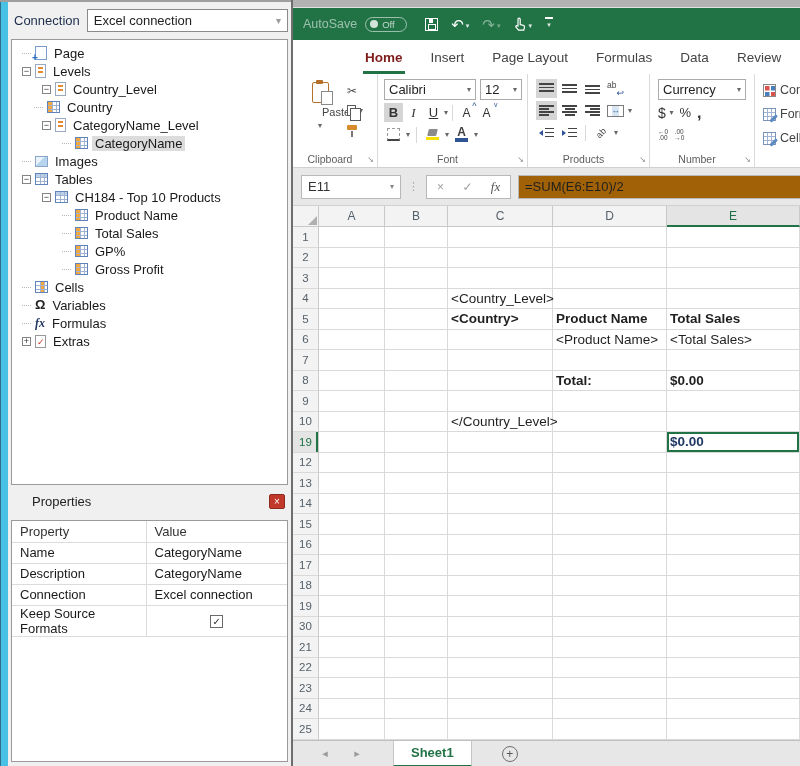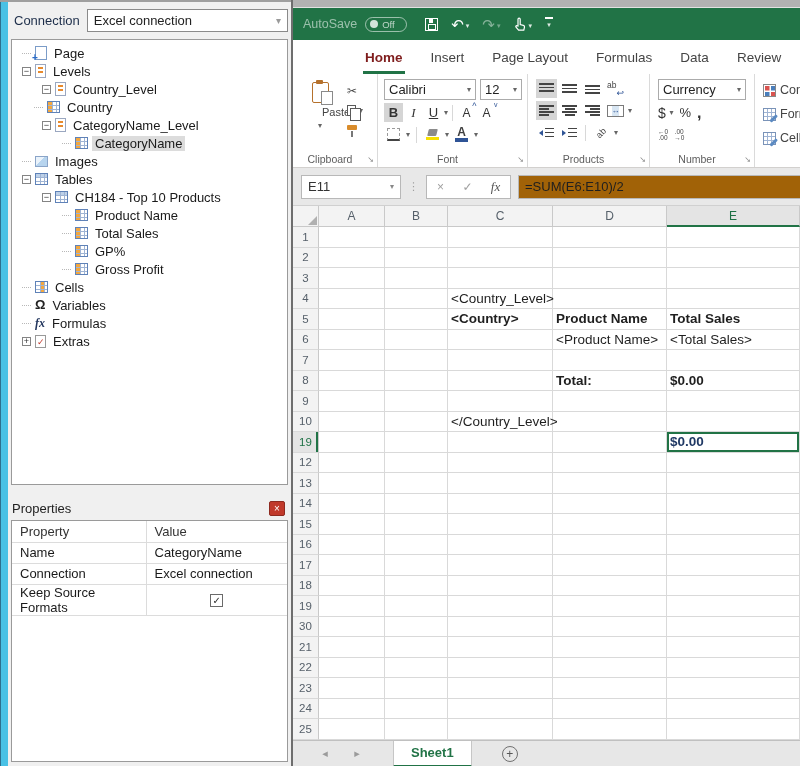--- a/index.html
+++ b/index.html
@@ -28,21 +28,21 @@
   .ti-field::after,.ti-table::after,.ti-cells::after{content:"";position:absolute;left:0;right:0;top:0;bottom:0;
     background:linear-gradient(to bottom,transparent 0 3px,#9fb4d4 3px 4px,transparent 4px 7px,#9fb4d4 7px 8px,transparent 8px),
                linear-gradient(to right,transparent 0 4px,#9fb4d4 4px 5px,transparent 5px 8px,#9fb4d4 8px 9px,transparent 9px);}
   .ti-table{width:13px;height:12px;border:1px solid #5f82b8;position:relative;background:linear-gradient(to bottom,#bcd0e8 0 3px,#fff 3px);}
   .ti-cells{width:13px;height:12px;border:1px solid #5f82b8;position:relative;background:linear-gradient(to right,#fff 0 4px,#f3a73f 4px 9px,#fff 9px);}
   .ti-image{width:13px;height:11px;border:1px solid #8aa4c8;background:linear-gradient(135deg,#eaf3fb 0 45%,#b7d4ee 45%);}
   .ti-omega{font-size:13px;font-weight:700;color:#222;line-height:14px;}
   .ti-fx{font-family:"Liberation Serif",serif;font-style:italic;font-weight:700;font-size:12px;color:#23365e;line-height:14px;}
   .ti-extras{width:11px;height:13px;border:1px solid #999;background:#fff;position:relative;}
   .ti-extras::after{content:"✓";position:absolute;left:1px;top:0px;color:#c23b2e;font-size:9px;line-height:12px;}
-  .props-header{height:22px;margin:9px 6px 0 4px;display:flex;align-items:flex-end;justify-content:space-between;}
+  .props-header{height:22px;margin:9px 6px 0 24px;display:flex;align-items:flex-start;justify-content:space-between;}
   .props-title{font-size:13px;color:#222;}
   .close-x{width:16px;height:15px;background:#c0392b;border:1px solid #8e2a20;border-radius:2px;color:#fff;font-size:10px;line-height:13px;text-align:center;}
   .props-box{flex:1;margin:4px 3px 4px 3px;border:1px solid #9a9a9a;background:#fff;overflow:hidden;}
   .ptable{width:100%;border-collapse:collapse;font-size:13px;color:#1a1a1a;}
   .ptable td{height:21px;border:1px solid #dcdcdc;border-top:none;padding:0 0 0 8px;}
   .ptable tr td:first-child{border-left:none;width:134px;}
   .ptable tr td:last-child{border-right:none;}
   .ptable tr.phead td{color:#333;}
   .pcheck-wrap{text-align:center;padding:0!important;}
   .pcheck{display:inline-block;width:13px;height:13px;border:1px solid #6a6a6a;background:#fff;font-size:10px;line-height:12px;color:#2b2b2b;vertical-align:middle;}
@@ -300,20 +300,24 @@
           <tbody id="props-body">
             <tr class="phead">
               <td>Property</td>
               <td>Value</td>
             </tr>
           <tr>
                 <td>Name</td>
                 <td>CategoryName</td>
               </tr>
               <tr>
+                <td>Description</td>
+                <td>CategoryName</td>
+              </tr>
+              <tr>
                 <td>Connection</td>
                 <td>Excel connection</td>
               </tr>
               <tr>
                 <td>Keep Source Formats</td>
                 <td class="pcheck-wrap"><span class="pcheck">✓</span></td>
               </tr>
             </tbody>
         </table>
       </div>

